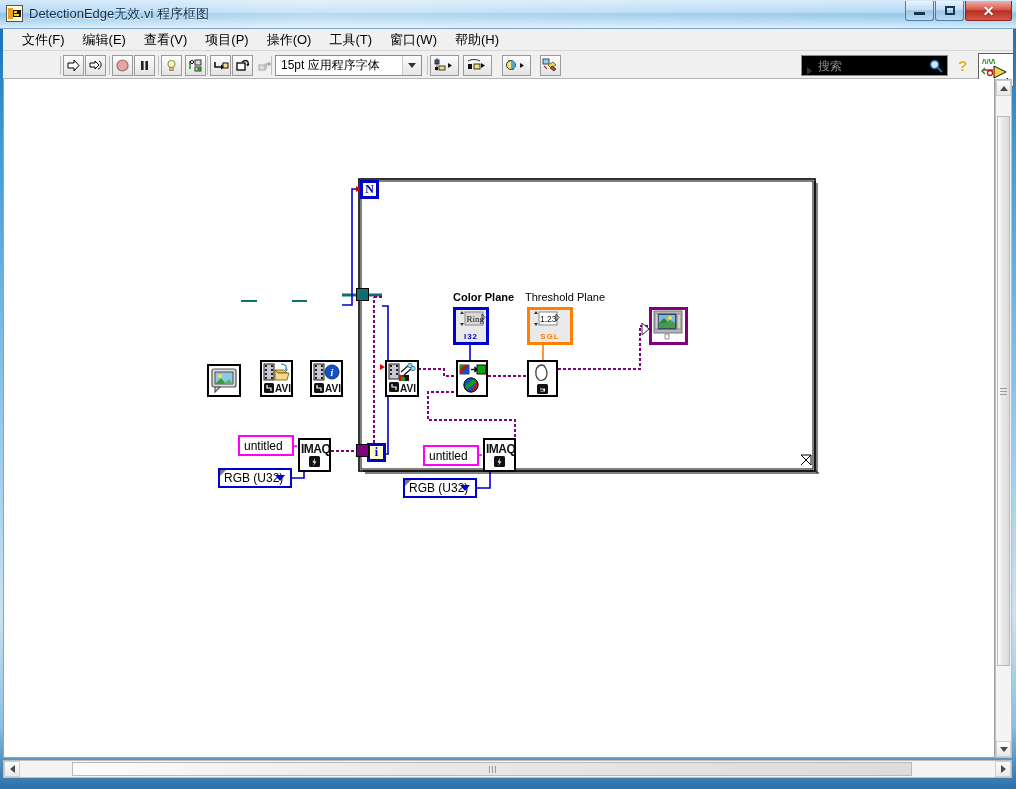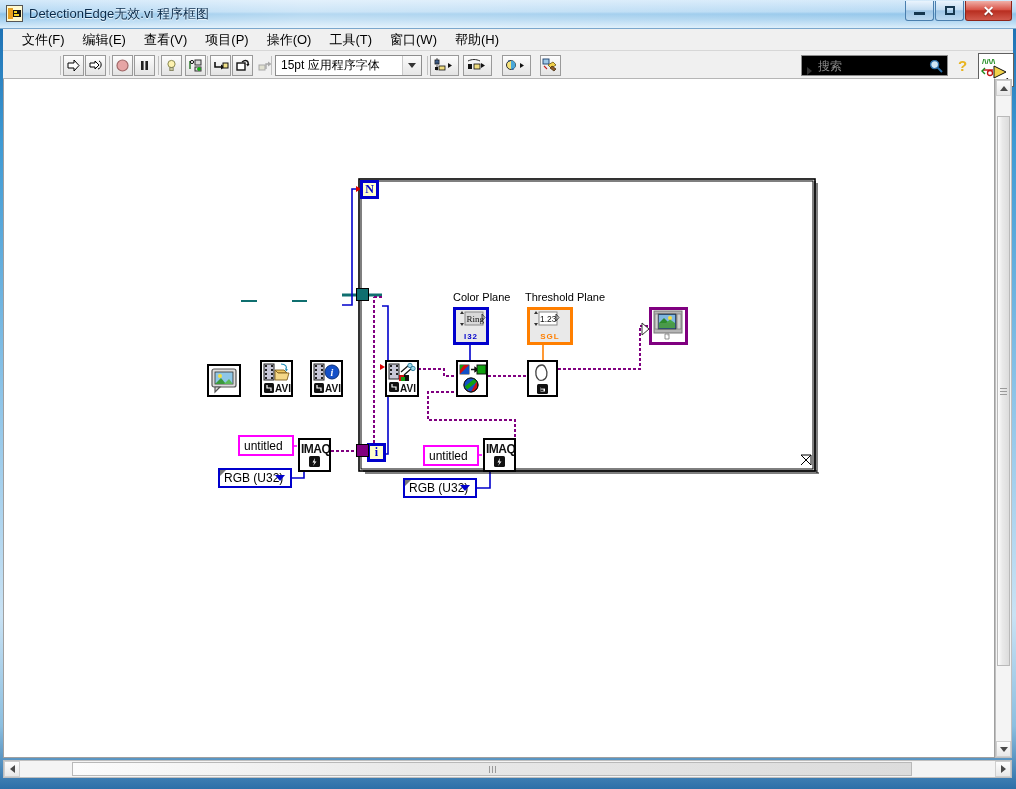--- a/index.html
+++ b/index.html
@@ -630,21 +630,21 @@
     <div class="vi-box" style="left:523px;top:281px;width:31px;height:37px;">
       <svg width="27" height="33" viewBox="0 0 27 33">
         <path d="M13 3 C8 3 6 8 7 13 C8 18 11 19 14 18 C18 17 19 11 17 7 C16 4.5 15 3 13 3 Z" fill="none" stroke="#444" stroke-width="1.3"></path>
         <rect x="8" y="22" width="11" height="10" rx="1.5" fill="#111"></rect>
         <rect x="11.5" y="25" width="4.5" height="4.5" fill="#fff"></rect>
         <rect x="11.5" y="25" width="4.5" height="1.6" fill="#111"></rect>
         <rect x="11.5" y="27.5" width="3" height="1.4" fill="#111"></rect>
       </svg>
     </div>
 
-    <div class="lbl" style="left:449px;top:212px;">Color Plane</div>
+    <div class="lbl" style="left:449px;top:212px;font-weight:bold;">Color Plane</div>
     <div class="ctl" style="left:449px;top:228px;width:36px;height:38px;">
       <svg width="30" height="32" viewBox="0 0 30 32" style="position:absolute;left:0;top:0;">
         <rect x="0" y="0" width="30" height="23" fill="#e9e9e9"></rect>
         <path d="M4 4 l4 0 l-2 -3 z" fill="#333"></path>
         <path d="M4 13 l4 0 l-2 3 z" fill="#333"></path>
         <rect x="9" y="2" width="18" height="13" fill="#d8d8d8" stroke="#888" stroke-width="1"></rect>
         <text x="10.5" y="12" font-family="Liberation Serif, serif" font-size="9" fill="#111">Ring</text>
         <path d="M26 4 l3 3.5 l-3 3.5 z" fill="none" stroke="#333" stroke-width="0.9"></path>
       </svg>
       <div class="typebadge" style="bottom:1px;">I32</div>

